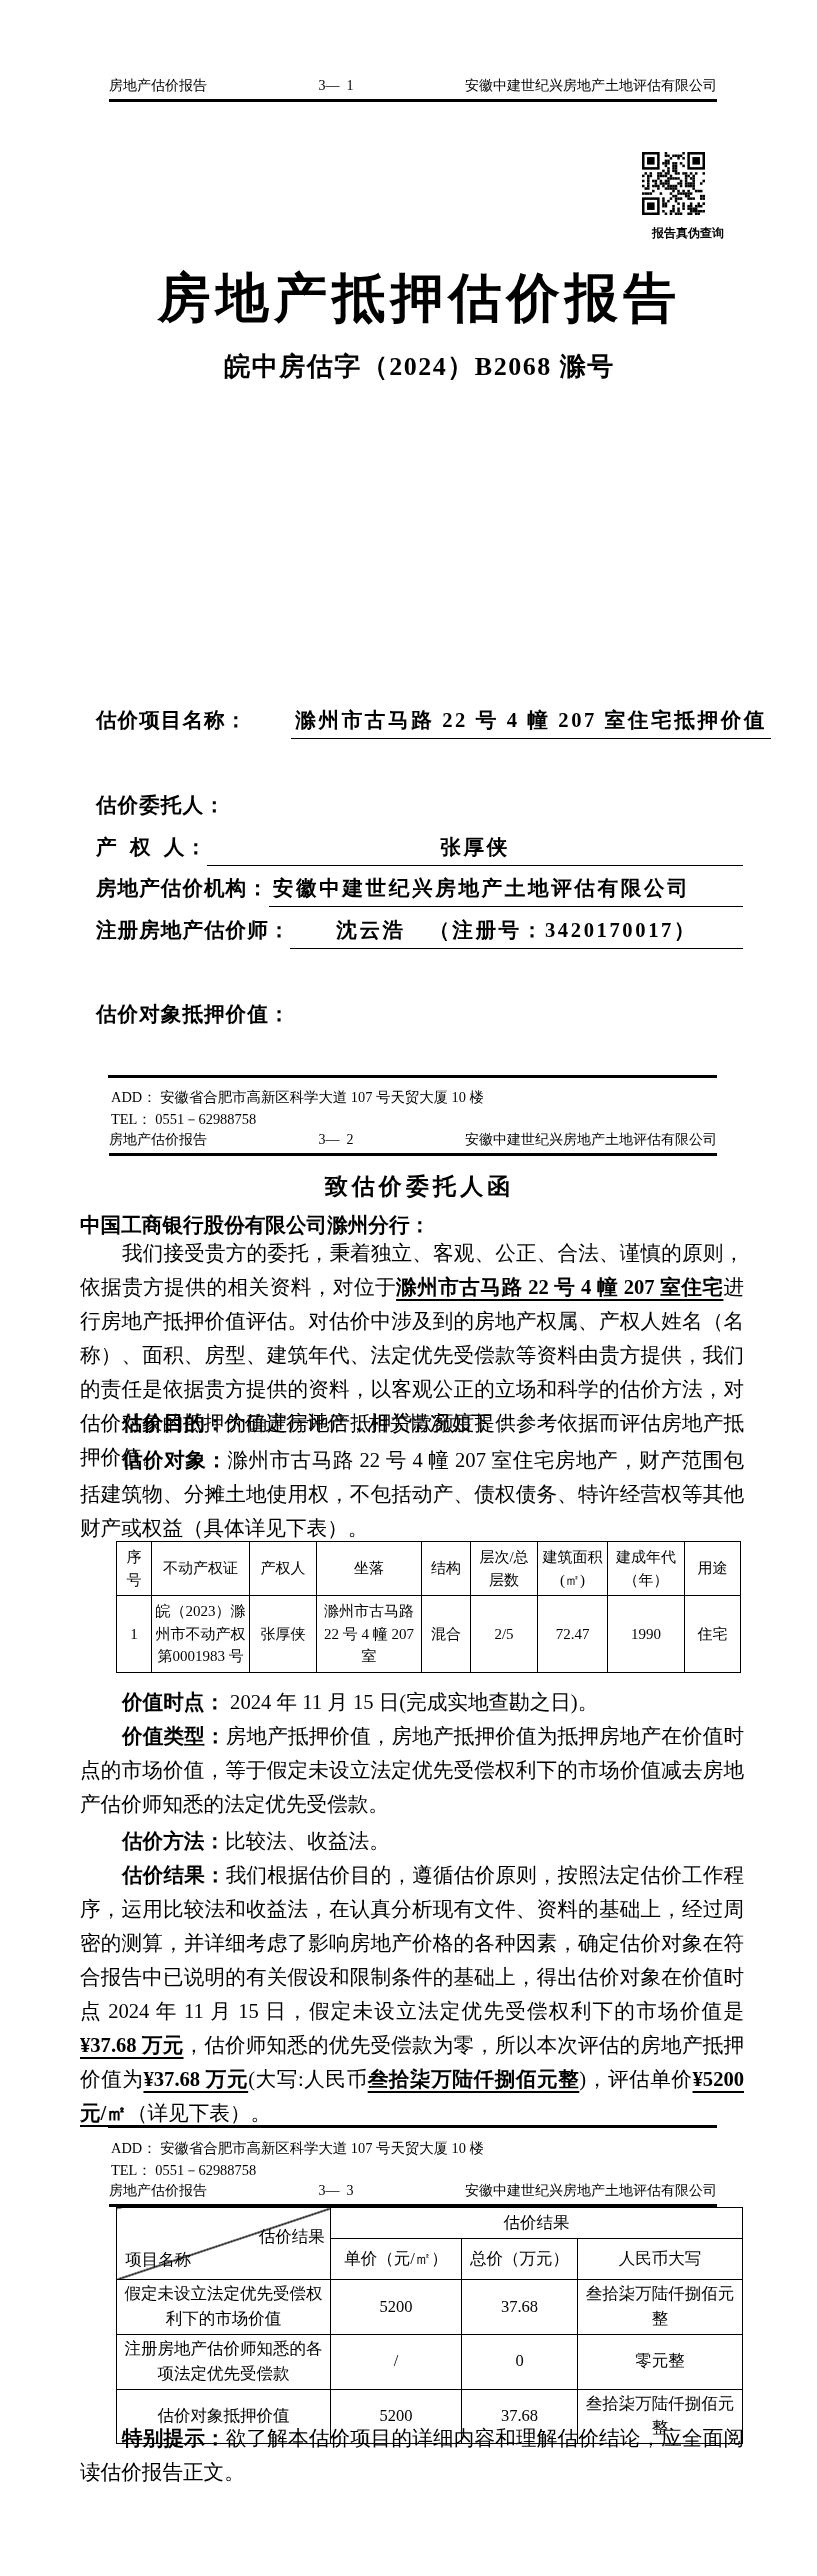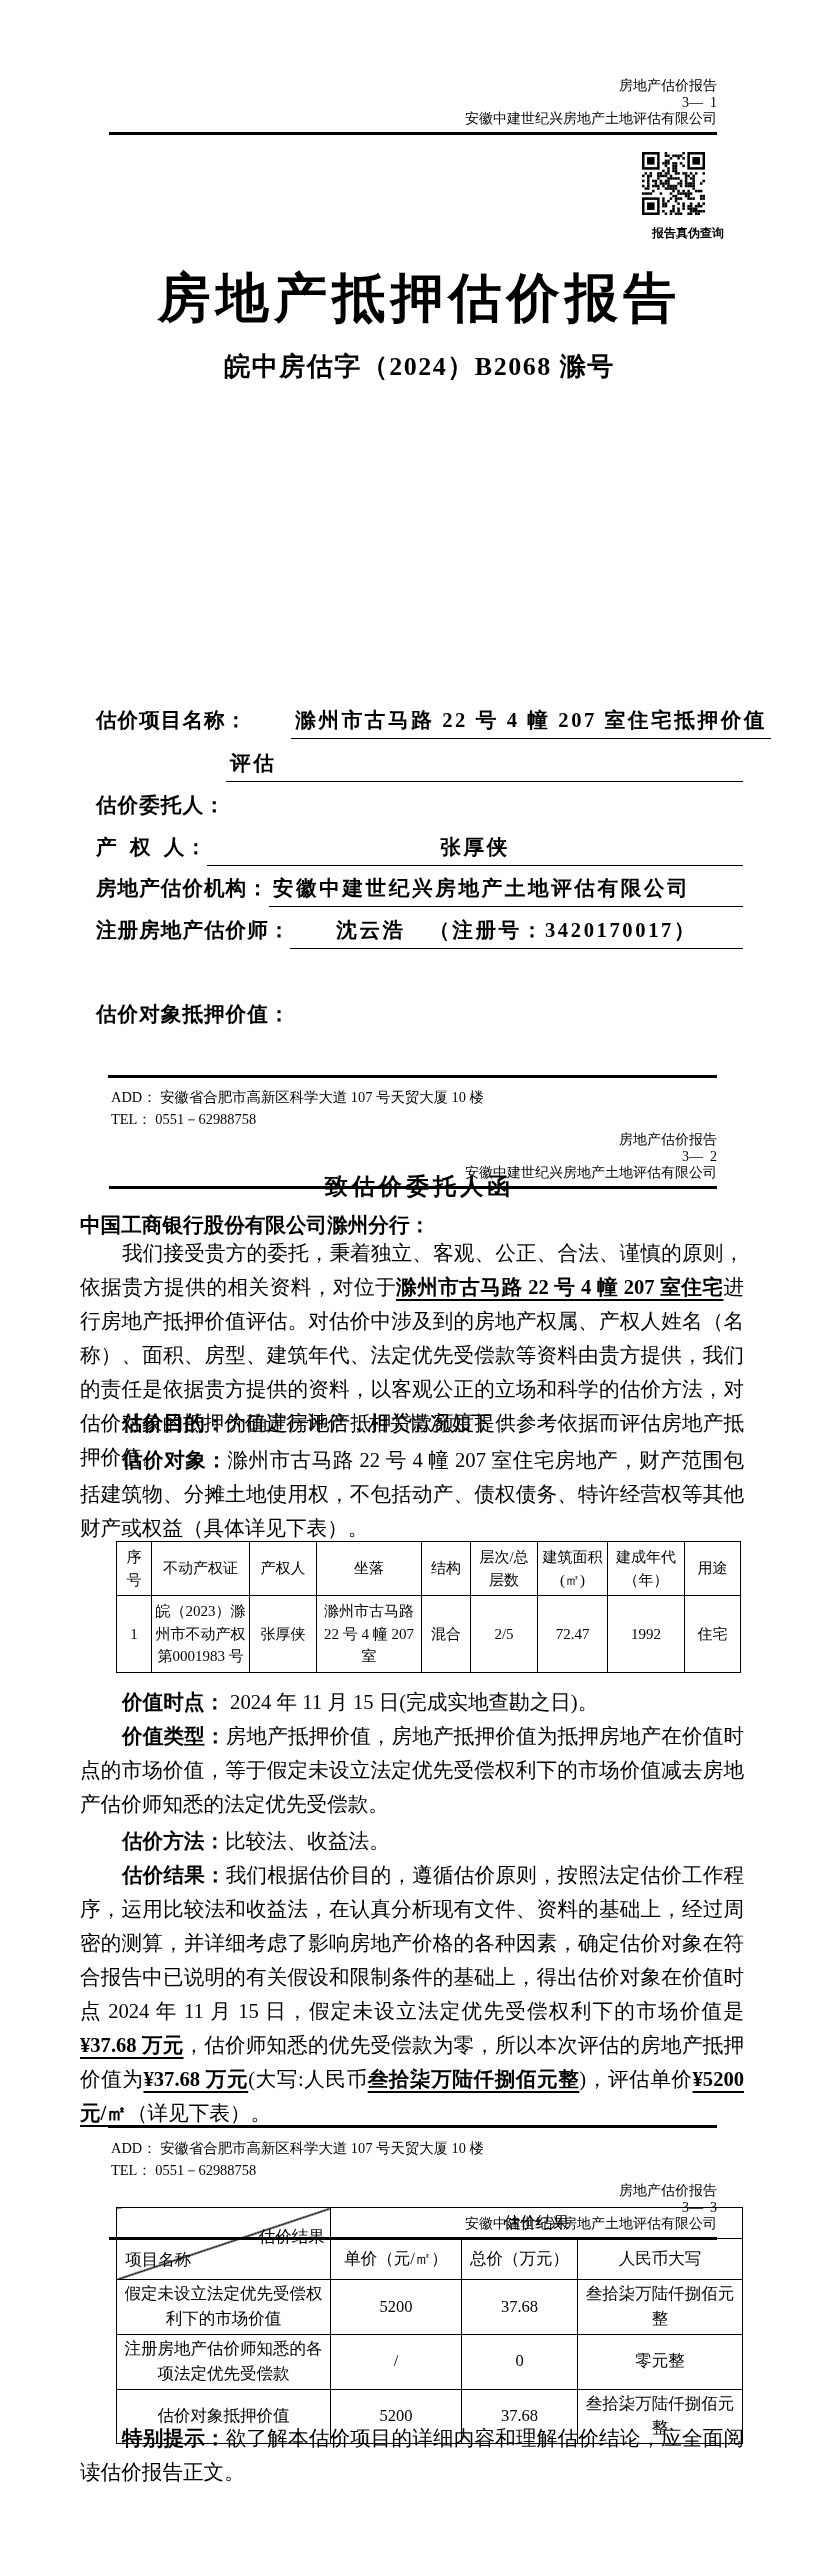--- a/index.html
+++ b/index.html
@@ -1,20 +1,20 @@
 <!DOCTYPE html>
 <html style="font-size:8.2px"><head>
 <meta charset="utf-8">
 <style>
   html,body{margin:0;padding:0;}
   body{width:818px;height:3300px;background:#ffffff;position:relative;
        font-family:"Liberation Serif","DejaVu Serif",serif;color:#000;}
   .pagehdr{position:absolute;left:109px;width:608px;display:flex;justify-content:space-between;
            align-items:flex-end;font-size:14px;line-height:16.5px;border-bottom:3.1px solid #000;
-           padding-bottom:4.1px;flex-direction:column;}
+           padding-bottom:4.1px;}
   .pagehdr span{white-space:pre;}
   .ftrline{position:absolute;left:108px;width:609px;border-top:3.1px solid #000;}
   .addr{position:absolute;left:111px;font-size:14.4px;white-space:pre;}
   .qrwrap{position:absolute;left:642px;top:152px;width:63px;height:63px;}
   .qrcap{position:absolute;left:626px;top:225px;width:98px;text-align:right;
          font-size:12px;font-weight:bold;}
   .covertitle{position:absolute;left:96px;top:263px;width:647px;text-align:center;
               font-size:53px;font-weight:bold;letter-spacing:5.2px;white-space:nowrap;}
   .subtitle{position:absolute;left:96px;top:349px;width:647px;text-align:center;
             font-size:26px;font-weight:bold;letter-spacing:1.5px;}
@@ -263,21 +263,20 @@
 
 <div class="covertitle">房地产抵押估价报告</div>
 <div class="subtitle">皖中房估字（2024）B2068 滁号</div>
 
 <div class="frow" style="top:707px;gap:44px;">
   <span class="flabel">估价项目名称：</span>
   <span class="fval fl">滁州市古马路 22 号 4 幢 207 室住宅抵押价值</span>
 </div>
 <div class="frow" style="top:750px;">
   <span class="sp253"></span>
-  <span class="fval fl">评估</span>
 </div>
 <div class="frow" style="top:792px;gap:28px;">
   <span class="flabel">估价委托人：</span>
 </div>
 <div class="frow" style="top:834px;">
   <span class="flabel">产  权  人：</span>
   <span class="fval fc">张厚侠</span>
 </div>
 <div class="frow" style="top:875px;">
   <span class="flabel">房地产估价机构：</span>
@@ -344,21 +343,21 @@
     <th>用途</th>
   </tr>
   <tr style="height:77px">
     <td>1</td>
     <td>皖（2023）滁州市不动产权第0001983 号</td>
     <td>张厚侠</td>
     <td>滁州市古马路22 号 4 幢 207 室</td>
     <td>混合</td>
     <td>2/5</td>
     <td>72.47</td>
-    <td>1992</td>
+    <td>1990</td>
     <td>住宅</td>
   </tr>
 </tbody>
   </table>
 
 <div class="para ind" style="top:1685px;">
   <span class="b">价值时点：</span><span> 2024 年 11 月 15 日(完成实地查勘之日)。</span>
 </div>
 
 <div class="para ind" style="top:1719px;">

